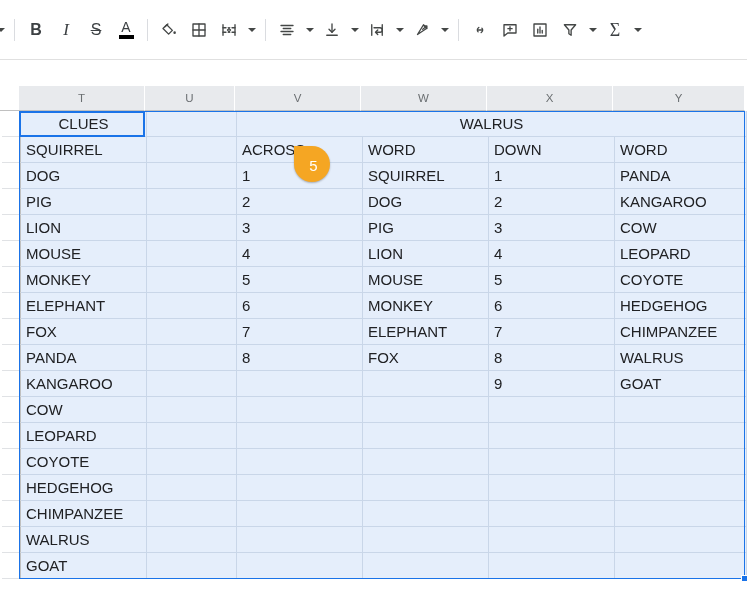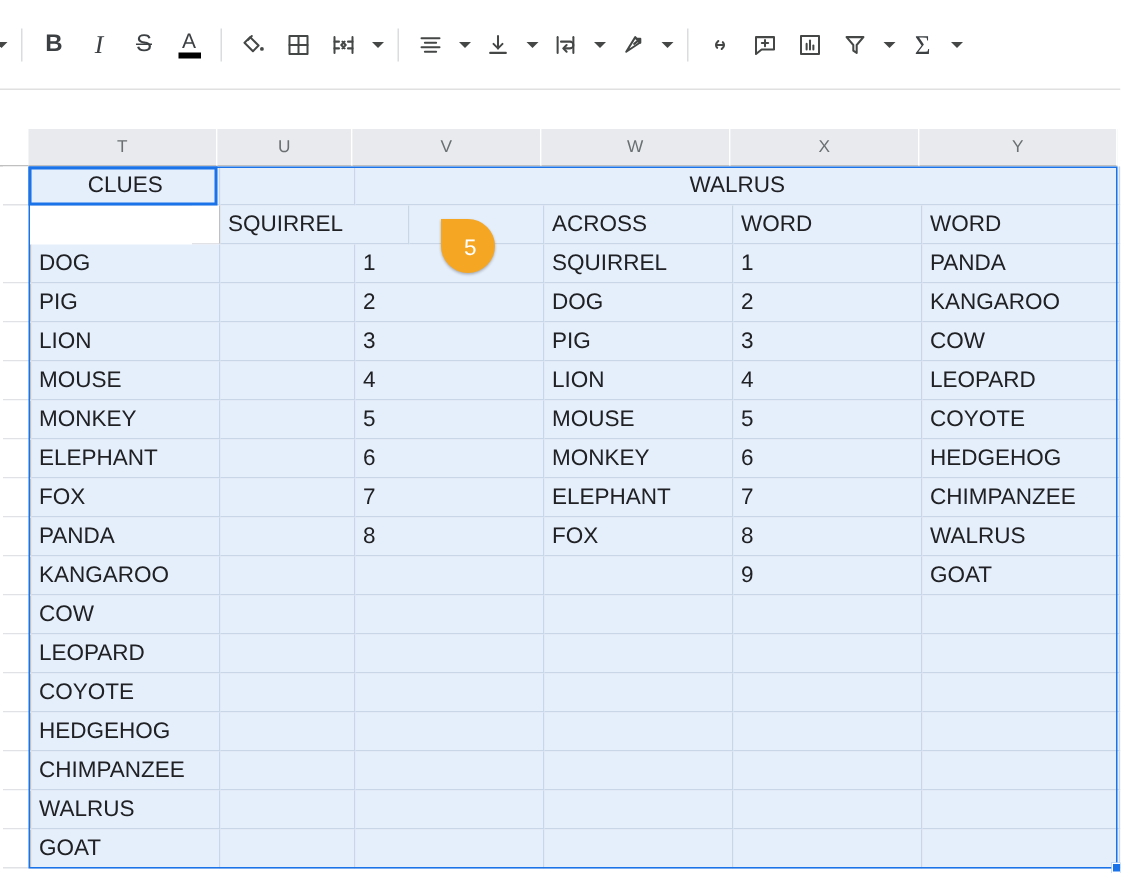--- a/index.html
+++ b/index.html
@@ -288,20 +288,21 @@
           <div class="cell center" style="width: 126px;">CLUES</div>
           <div class="cell" style="width: 90px;"></div>
           <div class="cell center" style="width: 510px;">WALRUS</div>
         </div>
         <div class="row">
           <div class="rowhdr"></div>
           <div class="cell" style="width: 126px;">SQUIRREL</div>
           <div class="cell" style="width: 90px;"></div>
           <div class="cell" style="width: 126px;">ACROSS</div>
           <div class="cell" style="width: 126px;">WORD</div>
+          <div class="cell" style="width: 126px;">DOWN</div>
           <div class="cell" style="width: 132px;">WORD</div>
         </div>
         <div class="row">
           <div class="rowhdr"></div>
           <div class="cell" style="width: 126px;">DOG</div>
           <div class="cell" style="width: 90px;"></div>
           <div class="cell" style="width: 126px;">1</div>
           <div class="cell" style="width: 126px;">SQUIRREL</div>
           <div class="cell" style="width: 126px;">1</div>
           <div class="cell" style="width: 132px;">PANDA</div>

